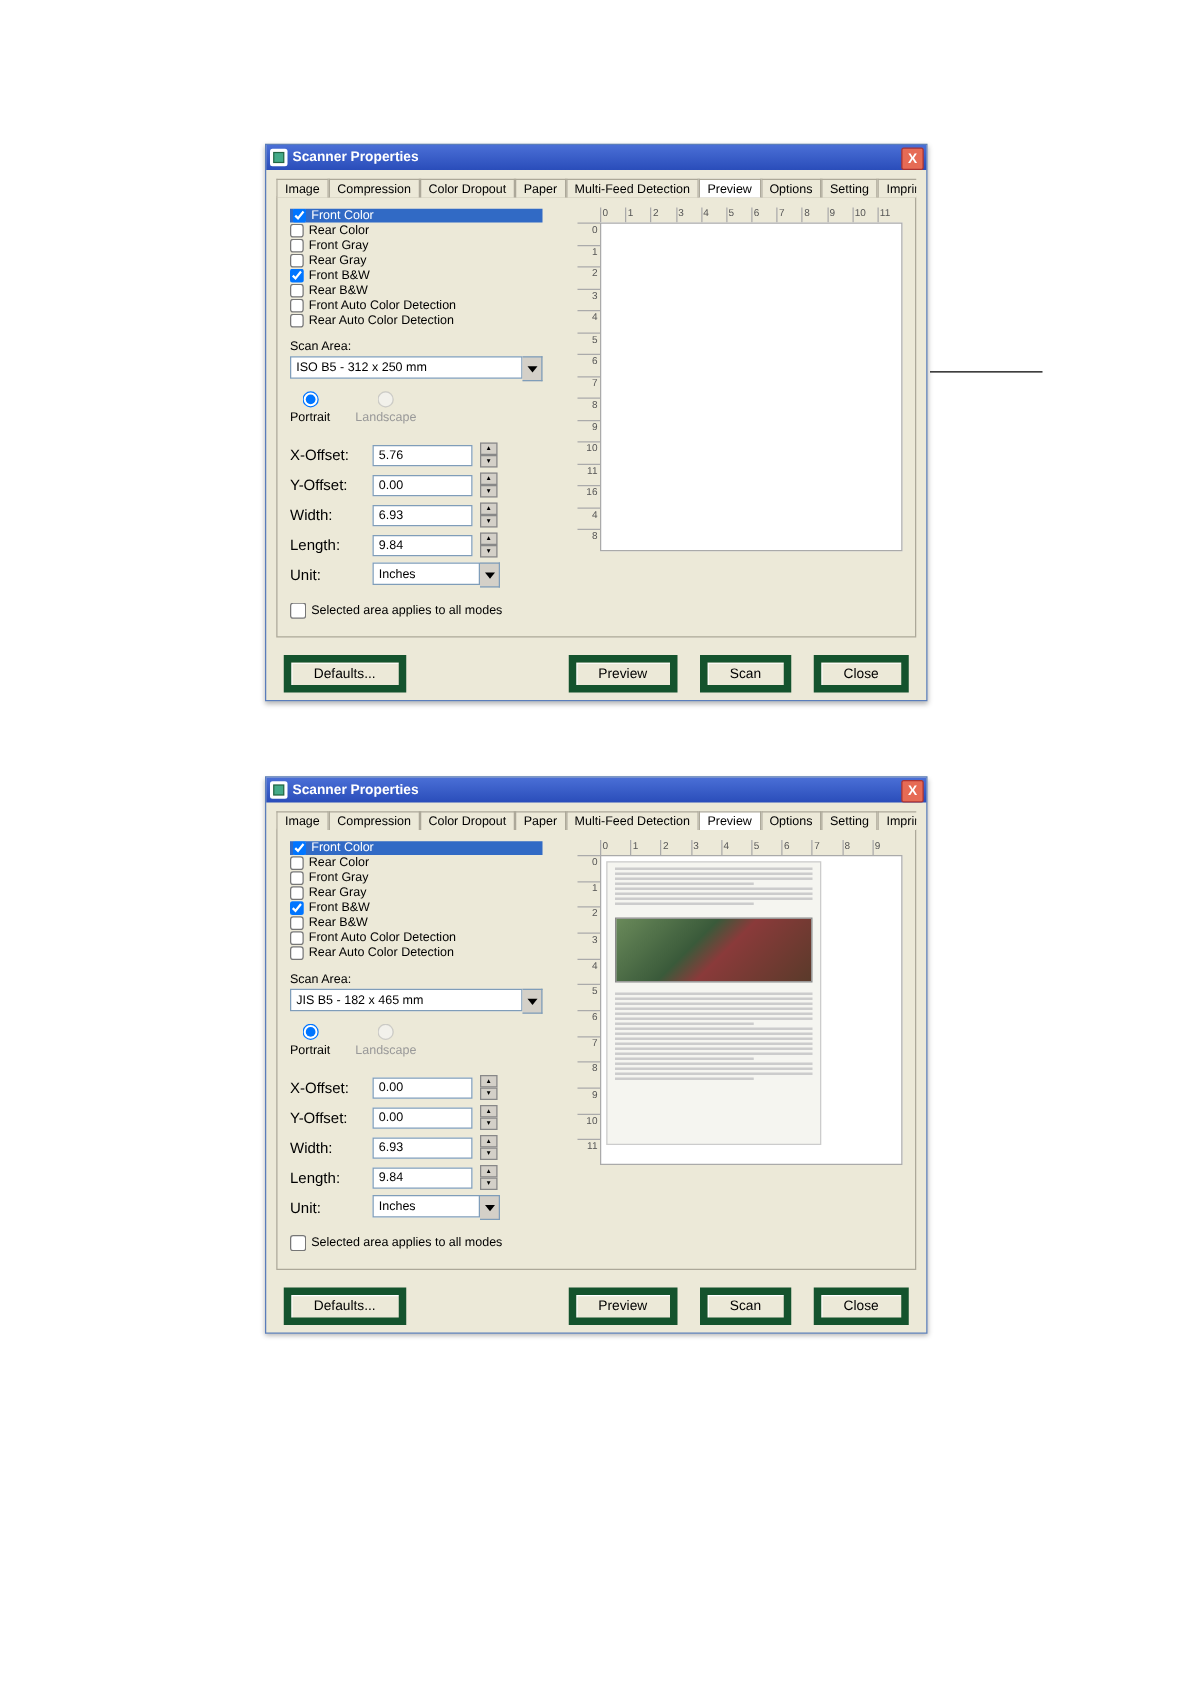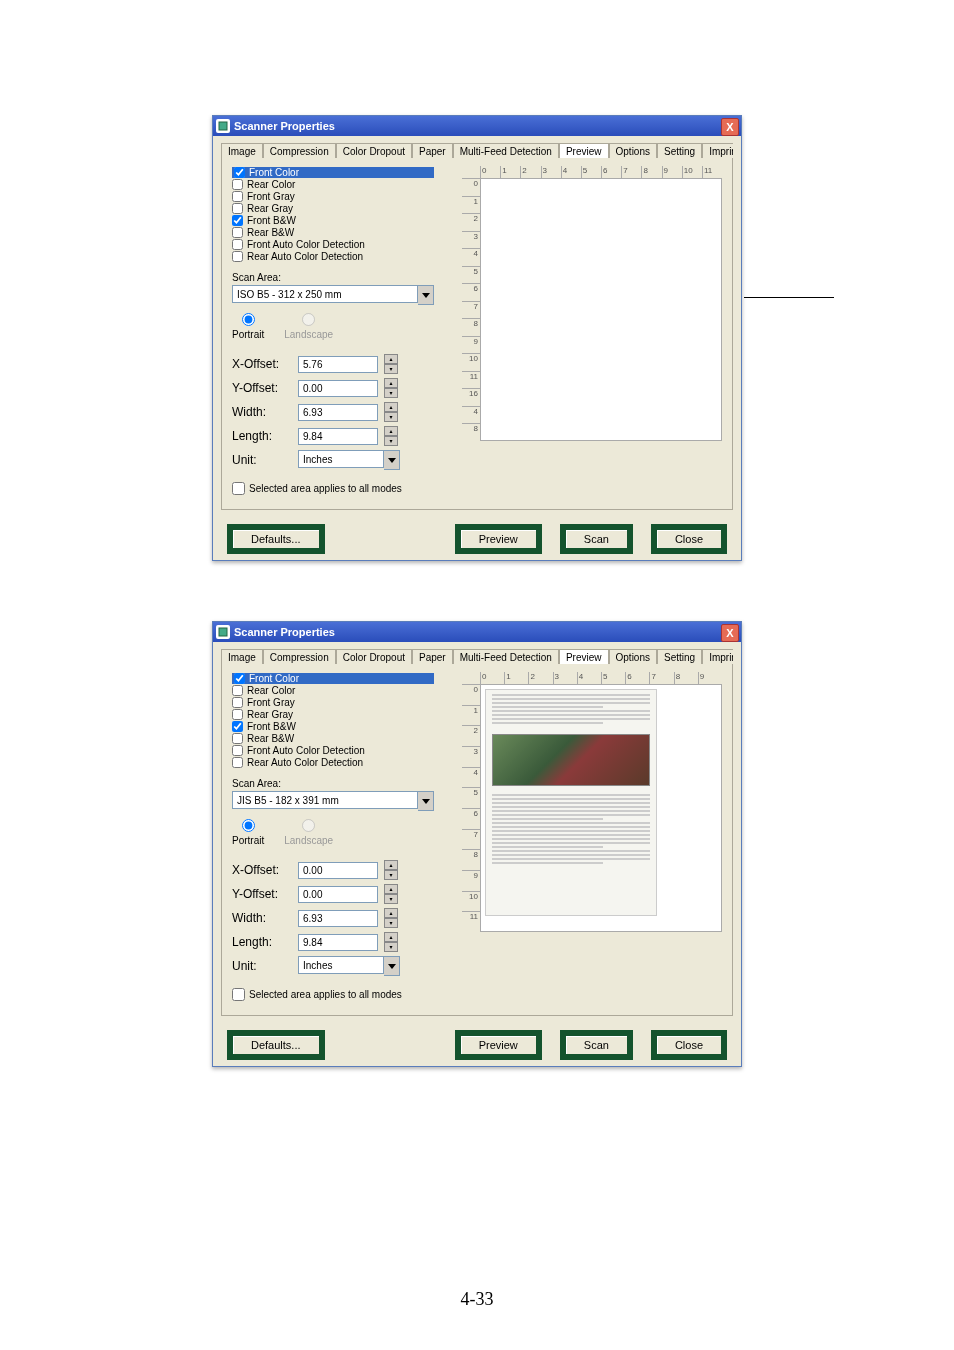--- a/index.html
+++ b/index.html
@@ -293,21 +293,21 @@
                     <span>Front Auto Color Detection</span>
                   </label>
                 <label class="chkitem">
                     <input type="checkbox" style="">
                     <span>Rear Auto Color Detection</span>
                   </label>
               </div>
               <div class="group-label">Scan Area:</div>
               <div class="sel-area">
                 <div class="combo">
-                  <span class="combo-input">JIS B5 - 182 x 391 mm</span>
+                  <span class="combo-input">JIS B5 - 182 x 465 mm</span>
                   <span class="combo-btn">
                       <span class="triangle-down"></span>
                     </span>
                 </div>
                 <div class="radiorow">
                   <label class="radio">
                       <input type="radio" checked="" style="">
                       <span>Portrait</span>
                     </label>
                   <label class="radio dis">
@@ -430,14 +430,13 @@
               <span class="btn">Preview</span>
               <span class="btn">Scan</span>
               <span class="btn">Close</span>
             </span>
           </div>
         </div>
       </div>
     </div>
   </div>
 
-  <div class="pgnum">4-33</div>
 </div>
 
 </body></html>

